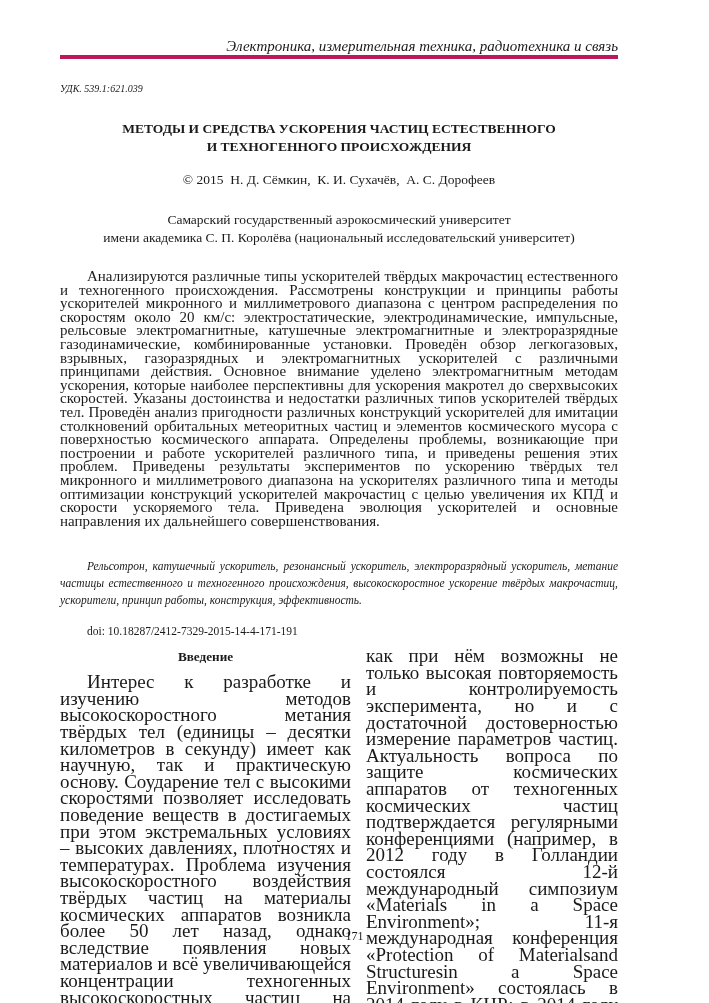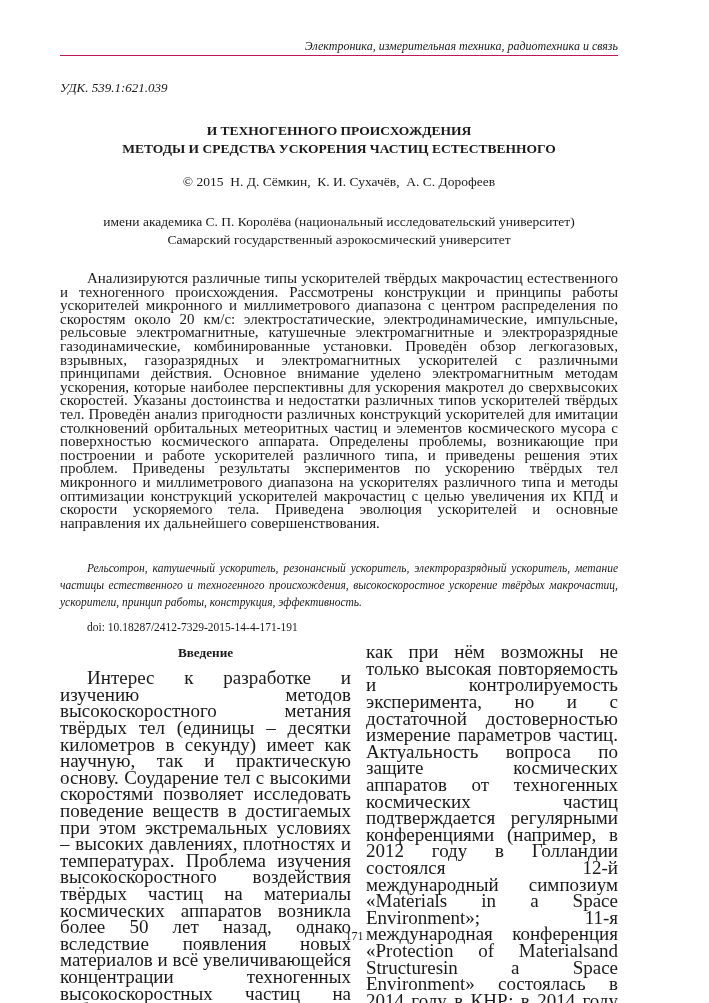--- a/index.html
+++ b/index.html
@@ -19,29 +19,29 @@
   .content {
     position: absolute;
     left: 60px;
     width: 558px;
     top: 0;
   }
   .running-header {
     margin-top: 40px;
     text-align: right;
     font-style: italic;
-    font-size: 12px;
+    font-size: 15px;
     line-height: 13px;
-    border-bottom: 1px solid #be185d;
+    border-bottom: 4px solid #be185d;
     padding-bottom: 2px;
   }
   .udc {
     margin-top: 24px;
     font-style: italic;
-    font-size: 13px;
+    font-size: 10px;
   }
   .title {
     margin-top: 26px;
     text-align: center;
     font-weight: bold;
     font-size: 13.5px;
     line-height: 18px;
   }
   .authors {
     margin-top: 16px;
@@ -64,21 +64,21 @@
   }
   .keywords {
     margin-top: 30px;
     font-size: 11.5px;
     line-height: 17px;
     font-style: italic;
     text-align: justify;
     text-indent: 27px;
   }
   .doi {
-    margin-top: 10px;
+    margin-top: 16px;
     font-size: 11.5px;
     text-indent: 27px;
   }
   .columns {
     margin-top: 11px;
     display: grid;
     grid-template-columns: 291px 252px;
     column-gap: 15px;
   }
   .section-heading {
@@ -109,29 +109,29 @@
 <body>
 
 <div class="page">
   <div class="content">
 
     <div class="running-header">Электроника, измерительная техника, радиотехника и связь</div>
 
     <div class="udc">УДК. 539.1:621.039</div>
 
     <div class="title">
+      <div>МЕТОДЫ И СРЕДСТВА УСКОРЕНИЯ ЧАСТИЦ ЕСТЕСТВЕННОГО</div>
       <div>И ТЕХНОГЕННОГО ПРОИСХОЖДЕНИЯ</div>
-      <div>МЕТОДЫ И СРЕДСТВА УСКОРЕНИЯ ЧАСТИЦ ЕСТЕСТВЕННОГО</div>
     </div>
 
     <div class="authors">© 2015  Н. Д. Сёмкин,  К. И. Сухачёв,  А. С. Дорофеев</div>
 
     <div class="affiliation">
+      <div>Самарский государственный аэрокосмический университет</div>
       <div>имени академика С. П. Королёва (национальный исследовательский университет)</div>
-      <div>Самарский государственный аэрокосмический университет</div>
     </div>
 
     <div class="abstract">Анализируются различные типы ускорителей твёрдых макрочастиц естественного и техногенного происхождения. Рассмотрены конструкции и принципы работы ускорителей микронного и миллиметрового диапазона с центром распределения по скоростям около 20 км/с: электростатические, электродинамические, импульсные, рельсовые электромагнитные, катушечные электромагнитные и электроразрядные газодинамические, комбинированные установки. Проведён обзор легкогазовых, взрывных, газоразрядных и электромагнитных ускорителей с различными принципами действия. Основное внимание уделено электромагнитным методам ускорения, которые наиболее перспективны для ускорения макротел до сверхвысоких скоростей. Указаны достоинства и недостатки различных типов ускорителей твёрдых тел. Проведён анализ пригодности различных конструкций ускорителей для имитации столкновений орбитальных метеоритных частиц и элементов космического мусора с поверхностью космического аппарата. Определены проблемы, возникающие при построении и работе ускорителей различного типа, и приведены решения этих проблем. Приведены результаты экспериментов по ускорению твёрдых тел микронного и миллиметрового диапазона на ускорителях различного типа и методы оптимизации конструкций ускорителей макрочастиц с целью увеличения их КПД и скорости ускоряемого тела. Приведена эволюция ускорителей и основные направления их дальнейшего совершенствования.</div>
 
     <div class="keywords">Рельсотрон, катушечный ускоритель, резонансный ускоритель, электроразрядный ускоритель, метание частицы естественного и техногенного происхождения, высокоскоростное ускорение твёрдых макрочастиц, ускорители, принцип работы, конструкция, эффективность.</div>
 
     <div class="doi">doi: 10.18287/2412-7329-2015-14-4-171-191</div>
 
     <div class="columns">
       <div>

